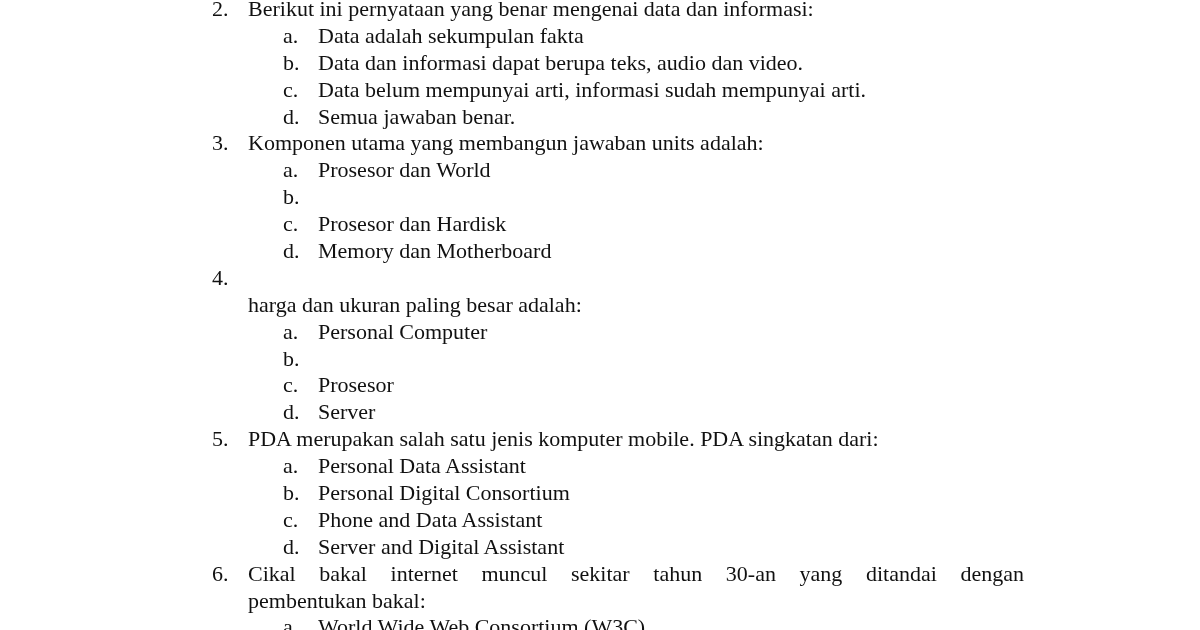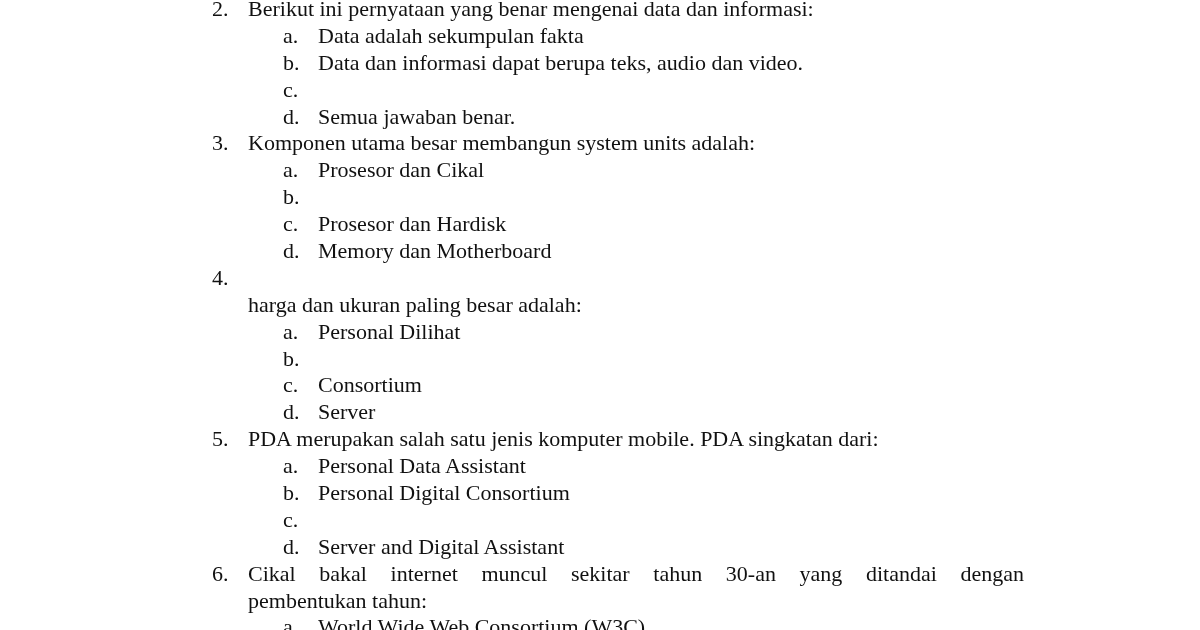--- a/index.html
+++ b/index.html
@@ -64,35 +64,36 @@
     <div class="line">
       <span class="o-letter">a.</span>
       <span class="o-text">Data adalah sekumpulan fakta</span>
     </div>
     <div class="line">
       <span class="o-letter">b.</span>
       <span class="o-text">Data dan informasi dapat berupa teks, audio dan video.</span>
     </div>
     <div class="line">
       <span class="o-letter">c.</span>
+      <span class="o-text">Data belum mempunyai arti, informasi sudah mempunyai arti.</span>
     </div>
     <div class="line">
       <span class="o-letter">d.</span>
       <span class="o-text">Semua jawaban benar.</span>
     </div>
   </div>
 
   <div>
     <div class="line">
       <span class="q-num">3.</span>
-      <span class="q-text">Komponen utama besar membangun system units adalah:</span>
+      <span class="q-text">Komponen utama yang membangun jawaban units adalah:</span>
     </div>
     <div class="line">
       <span class="o-letter">a.</span>
-      <span class="o-text">Prosesor dan Cikal</span>
+      <span class="o-text">Prosesor dan World</span>
     </div>
     <div class="line">
       <span class="o-letter">b.</span>
     </div>
     <div class="line">
       <span class="o-letter">c.</span>
       <span class="o-text">Prosesor dan Hardisk</span>
     </div>
     <div class="line">
       <span class="o-letter">d.</span>
@@ -102,28 +103,28 @@
 
   <div>
     <div class="line">
       <span class="q-num">4.</span>
     </div>
     <div class="line">
       <span class="q-text">harga dan ukuran paling besar adalah:</span>
     </div>
     <div class="line">
       <span class="o-letter">a.</span>
-      <span class="o-text">Personal Dilihat</span>
+      <span class="o-text">Personal Computer</span>
     </div>
     <div class="line">
       <span class="o-letter">b.</span>
     </div>
     <div class="line">
       <span class="o-letter">c.</span>
-      <span class="o-text">Consortium</span>
+      <span class="o-text">Prosesor</span>
     </div>
     <div class="line">
       <span class="o-letter">d.</span>
       <span class="o-text">Server</span>
     </div>
   </div>
 
   <div>
     <div class="line">
       <span class="q-num">5.</span>
@@ -132,34 +133,35 @@
     <div class="line">
       <span class="o-letter">a.</span>
       <span class="o-text">Personal Data Assistant</span>
     </div>
     <div class="line">
       <span class="o-letter">b.</span>
       <span class="o-text">Personal Digital Consortium</span>
     </div>
     <div class="line">
       <span class="o-letter">c.</span>
+      <span class="o-text">Phone and Data Assistant</span>
     </div>
     <div class="line">
       <span class="o-letter">d.</span>
       <span class="o-text">Server and Digital Assistant</span>
     </div>
   </div>
 
   <div>
     <div class="line">
       <span class="q-num">6.</span>
       <span class="q-text justify">Cikal bakal internet muncul sekitar tahun 30-an yang ditandai dengan</span>
     </div>
     <div class="line">
-      <span class="q-text">pembentukan tahun:</span>
+      <span class="q-text">pembentukan bakal:</span>
     </div>
     <div class="line">
       <span class="o-letter">a.</span>
       <span class="o-text">World Wide Web Consortium (W3C)</span>
     </div>
   </div>
 
 </div>
 
 </body></html>

